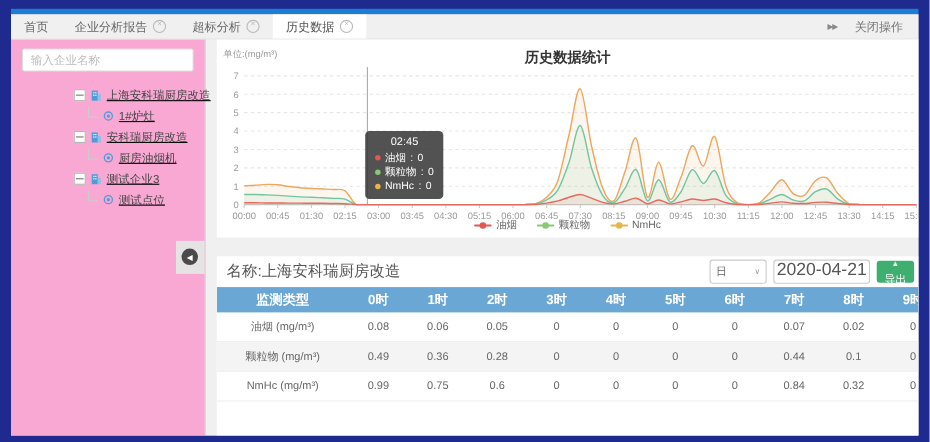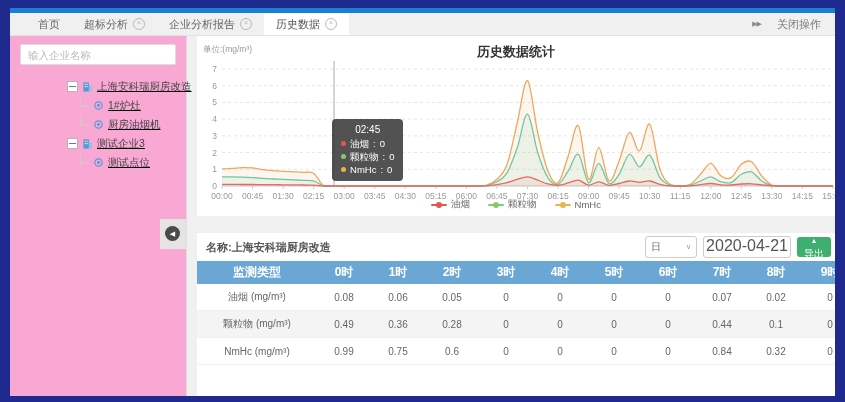--- a/index.html
+++ b/index.html
@@ -3,21 +3,21 @@
 <meta charset="utf-8">
 <style>
   html,body{margin:0;padding:0;}
   body{width:845px;height:402px;position:relative;background:#1e2a8e;
        font-family:"Liberation Sans","DejaVu Sans",sans-serif;overflow:hidden;}
   .top-strip{position:absolute;left:10px;top:8px;right:10px;height:5px;}
   .app{position:absolute;left:10px;top:13px;right:10px;bottom:6px;background:#f0f0f0;
        display:flex;flex-direction:column;overflow:hidden;}
   
   .tabbar{height:22px;flex:none;background:#f0f0f0;border-bottom:1px solid #e3e3e3;
-          display:flex;align-items:stretch;padding-left:16px;font-size:11px;color:#666;}
+          display:flex;align-items:stretch;font-size:11px;color:#666;}
   .tab{display:flex;align-items:center;gap:5px;padding:0 12px;cursor:pointer;white-space:nowrap;}
   .tab.active{background:#fff;color:#555;}
   .tab-close{width:10px;height:10px;border:1px solid #b9b9b9;border-radius:50%;color:#b9b9b9;
              font-size:7px;line-height:8px;text-align:center;flex:none;}
   .tabbar-right{margin-left:auto;display:flex;align-items:center;gap:16px;padding-right:14px;color:#777;}
   .ff-icon{font-size:7px;letter-spacing:-1px;color:#888;}
   
   .content{flex:1;display:flex;min-height:0;}
   .sidebar{width:176px;flex:none;background:#f9a8d4;border-right:1px solid:#ddd;border-right:1px solid #ddd;position:relative;text-decoration:underline;}
   .search-wrap{padding:8px 10px 0 10px;}
@@ -49,21 +49,21 @@
   .tt-dot{width:5px;height:5px;border-radius:50%;flex:none;}
   .legend{position:absolute;top:162px;left:0;width:100%;display:flex;justify-content:center;
           gap:18px;font-size:9.5px;color:#666;align-items:center;}
   .lg-item{display:flex;align-items:center;gap:4px;cursor:pointer;}
   .lg-mark{width:16px;height:2px;border-radius:1px;position:relative;flex:none;}
   .lg-dot{position:absolute;left:5px;top:-2px;width:6px;height:6px;border-radius:50%;display:block;}
   
   .table-panel{background:#fff;flex:1;margin-top:5px;position:relative;overflow:hidden;
                display:flex;flex-direction:column;}
   .table-toolbar{height:28px;flex:none;display:flex;align-items:center;padding:0 4px 0 9px;}
-  .tname{font-size:11px;color:#555;font-weight:bold;}
+  .tname{font-size:14px;color:#555;}
   .controls{margin-left:auto;display:flex;align-items:center;gap:6px;}
   .select{width:40px;height:20px;border:1px solid #ccc;border-radius:3px;background:#fff;
           display:flex;align-items:center;font-size:10px;color:#666;padding:0 5px;justify-content:space-between;cursor:pointer;}
   .caret{font-size:7px;color:#999;}
   .date{width:86px;height:20px;border:1px solid #ccc;border-radius:3px;background:#fff;
         display:flex;justify-content:center;font-size:16px;color:#555;cursor:text;}
   .export{height:20px;border:none;border-radius:3px;color:#fff;font-size:10px;
           display:flex;align-items:center;gap:3px;padding:0 7px;cursor:pointer;font-family:inherit;flex-direction:column;}
   .dl{font-size:7px;}
   .tbl{flex:1;overflow:hidden;}
@@ -79,25 +79,25 @@
 
 <div class="top-strip" style="background: rgb(26, 127, 211);"></div>
 
 <div class="app">
 
   <div class="tabbar">
     <div class="tab">
       <span>首页</span>
     </div>
     <div class="tab">
+      <span>企业分析报告</span>
+      <span class="tab-close">×</span>
+    </div>
+    <div class="tab">
       <span>超标分析</span>
-      <span class="tab-close">×</span>
-    </div>
-    <div class="tab">
-      <span>企业分析报告</span>
       <span class="tab-close">×</span>
     </div>
     <div class="tab active">
       <span>历史数据</span>
       <span class="tab-close">×</span>
     </div>
     <div class="tabbar-right">
       <span class="ff-icon">▶▶</span>
       <span>关闭操作</span>
     </div>
@@ -121,20 +121,32 @@
             </svg>
           <span>上海安科瑞厨房改造</span>
         </div>
         <div class="tnode child">
           <span class="elbow"></span>
           <svg class="ticon" width="11" height="11" viewBox="0 0 12 12">
               <circle cx="6" cy="6" r="4" fill="none" stroke="#4f9bd8" stroke-width="1.3"></circle>
               <circle cx="6" cy="6" r="1.6" fill="#4f9bd8"></circle>
             </svg>
           <span>1#炉灶</span>
+        </div>
+        <div class="tnode">
+          <span class="expander"></span>
+          <svg class="ticon" width="11" height="11" viewBox="0 0 12 12">
+              <rect x="1.5" y="1.5" width="6" height="10" fill="#4f9bd8"></rect>
+              <rect x="7.5" y="5" width="3" height="6.5" fill="#8cc0e8"></rect>
+              <rect x="3" y="3" width="1.2" height="1.2" fill="#fff"></rect>
+              <rect x="5" y="3" width="1.2" height="1.2" fill="#fff"></rect>
+              <rect x="3" y="5.5" width="1.2" height="1.2" fill="#fff"></rect>
+              <rect x="5" y="5.5" width="1.2" height="1.2" fill="#fff"></rect>
+            </svg>
+          <span>安科瑞厨房改造</span>
         </div>
         <div class="tnode child">
           <span class="elbow"></span>
           <svg class="ticon" width="11" height="11" viewBox="0 0 12 12">
               <circle cx="6" cy="6" r="4" fill="none" stroke="#4f9bd8" stroke-width="1.3"></circle>
               <circle cx="6" cy="6" r="1.6" fill="#4f9bd8"></circle>
             </svg>
           <span>厨房油烟机</span>
         </div>
         <div class="tnode">

